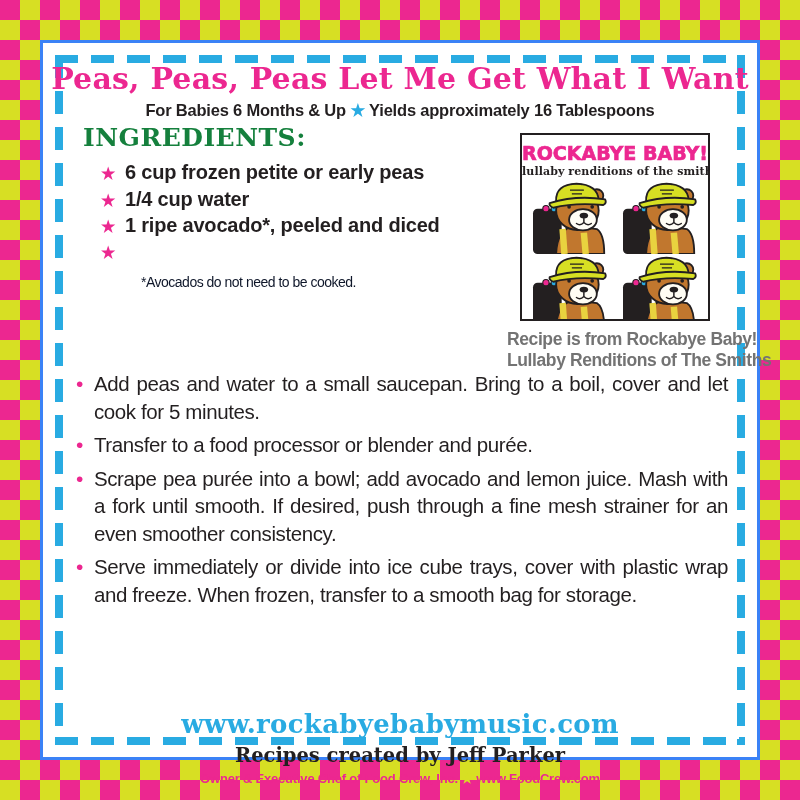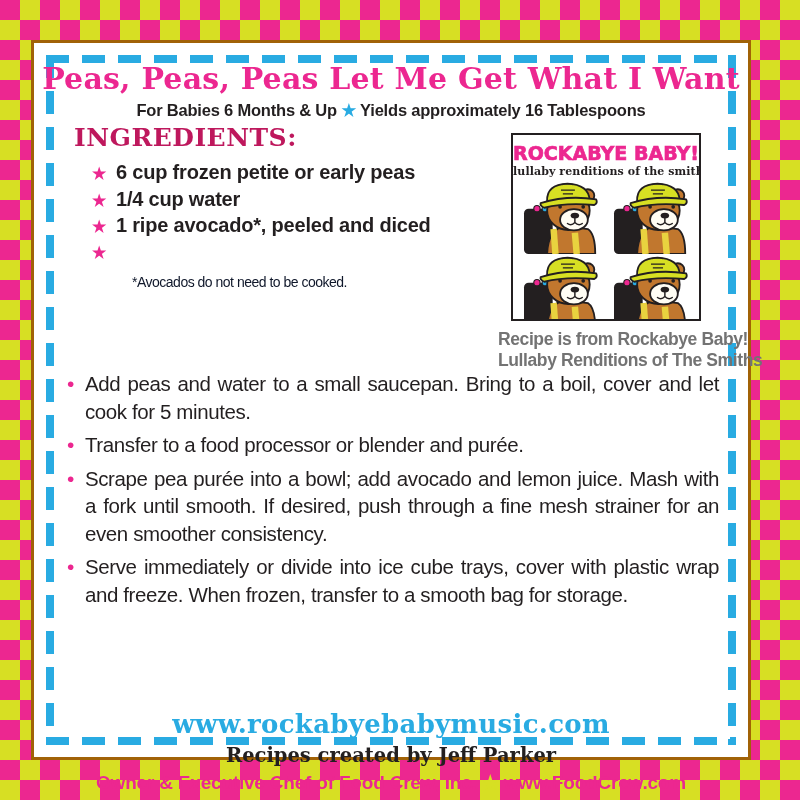--- a/index.html
+++ b/index.html
@@ -4,41 +4,41 @@
 <style>
   html,body{margin:0;padding:0;width:800px;height:800px;overflow:hidden;}
   body{
     font-family:"Liberation Sans",sans-serif;
     background-color:#D7DF23;
     background-image:repeating-conic-gradient(#D7DF23 0% 25%, #EC2790 0% 50%);
     background-size:40px 40px;
     position:relative;
   }
   .card{
-    position:absolute;left:31px;top:40px;width:714px;height:714px;
-    background:#fff;border:3px solid #a16207;box-sizing:content-box;
+    position:absolute;left:40px;top:40px;width:714px;height:714px;
+    background:#fff;border:3px solid #3b82f6;box-sizing:content-box;
   }
   
   .dash{position:absolute;background:transparent;}
   .dash-top,.dash-bottom{left:12px;right:12px;height:8px;
     background:repeating-linear-gradient(90deg,#29ABE2 0 23px,transparent 23px 36px);}
   .dash-top{top:12px}.dash-bottom{bottom:12px}
   .dash-left,.dash-right{top:12px;bottom:12px;width:8px;
     background:repeating-linear-gradient(180deg,#29ABE2 0 23px,transparent 23px 36px);}
   .dash-left{left:12px}.dash-right{right:12px}
 
   .title{position:absolute;left:0;right:0;top:18px;text-align:center;
     font-family:"DejaVu Serif",serif;font-weight:bold;font-size:30px;
     color:#EC2790;letter-spacing:.2px;white-space:nowrap;}
   .subtitle{position:absolute;left:0;right:0;top:58px;text-align:center;
     font-size:16.5px;font-weight:bold;color:#231F20;letter-spacing:-.2px;}
   .subtitle .star{color:#29ABE2;}
 
   .heading{font-family:"DejaVu Serif",serif;font-weight:bold;font-size:25px;
-    color:#be185d;letter-spacing:.5px;}
+    color:#15803d;letter-spacing:.5px;}
 
   .ingredients{position:absolute;left:40px;top:80px;width:440px;}
   .ing-list{margin:8px 0 0 0;padding:0;list-style:none;}
   .ing-item{display:flex;align-items:baseline;line-height:25.5px;
     font-size:20px;font-weight:bold;color:#231F20;letter-spacing:-.2px;}
   .ing-star{width:24px;margin-left:18px;color:#EC2790;font-size:16px;flex:none;}
   .footnote{margin:9px 0 0 58px;font-size:14px;color:#0f172a;letter-spacing:-.5px;}
 
   .album-wrap{position:absolute;left:464px;top:90px;width:216px;text-align:center;}
   .album-cover{width:190px;height:188px;margin:0 auto;border:2px solid #231F20;
@@ -60,21 +60,21 @@
   .step-bullet{flex:none;width:18px;color:#EC2790;font-size:21px;line-height:27.5px;}
   .step-text{font-size:20.5px;color:#231F20;line-height:27.5px;letter-spacing:-.4px;
     text-align:justify;}
   .step:last-child .step-text{text-align:justify;}
 
   .footer{position:absolute;left:0;right:0;top:630px;text-align:center;margin-top:36px;}
   .website{font-family:"DejaVu Serif",serif;font-weight:bold;font-size:26px;
     color:#29ABE2;letter-spacing:.3px;}
   .credit{font-family:"DejaVu Serif",serif;font-weight:bold;font-size:19.5px;
     color:#231F20;margin-top:5px;}
-  .owner{font-size:19px;font-weight:bold;color:#EC2790;margin-top:4px;letter-spacing:-.2px;}
+  .owner{font-size:13px;font-weight:bold;color:#EC2790;margin-top:4px;letter-spacing:-.2px;}
   .owner .star{color:#D7DF23;}
 </style>
 </head>
 <body>
 
 <svg width="0" height="0" style="position:absolute" aria-hidden="true">
   <symbol id="bear" viewBox="0 0 90 80">
 
     <rect x="5" y="31" width="31" height="49" rx="5" fill="#231F20"></rect>
     <circle cx="19" cy="31" r="3.4" fill="#EC2790" stroke="#231F20" stroke-width="1.2"></circle>

